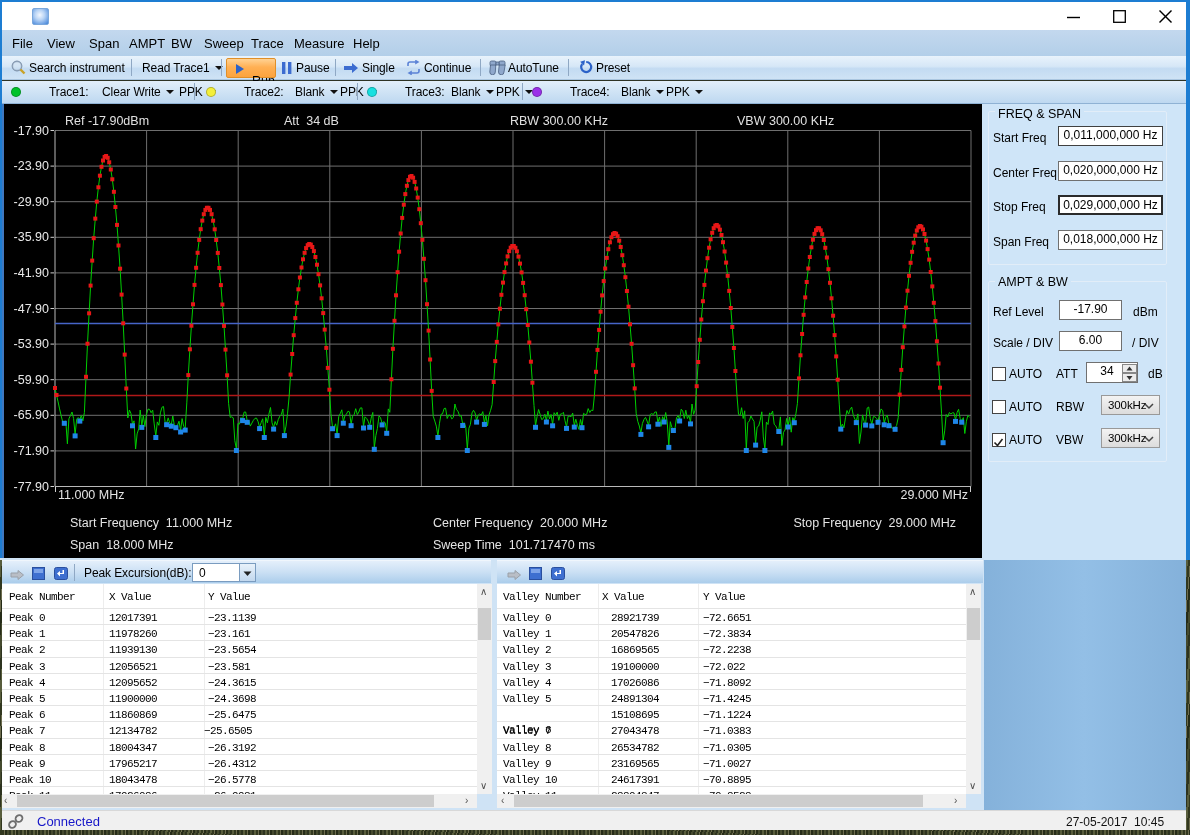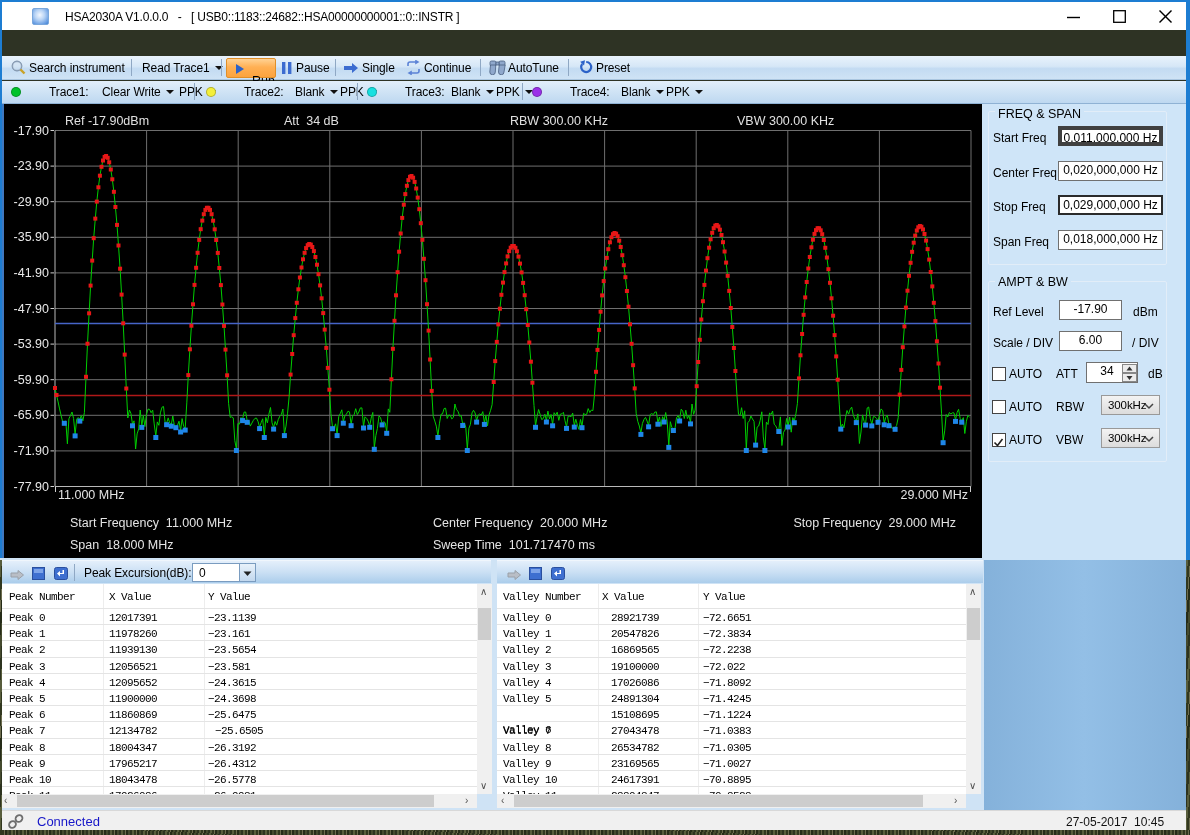--- a/index.html
+++ b/index.html
@@ -41,34 +41,44 @@
 .deskt{position:absolute;background:repeating-linear-gradient(95deg,#585d3c 0 2px,#32381f 2px 4px,#6d6c4e 4px 5px,#262c18 5px 7px,#454a2e 7px 9px,#20261584 9px 11px);background-color:#3c422a;}
 .borderblue{position:absolute;background:#1d7dd2;}
 </style></head>
 <body>
 <div id="win">
 <div class="borderblue" style="left:0;top:0;width:1190px;height:2px"></div>
 <div class="borderblue" style="left:0;top:0;width:2px;height:830px"></div>
 <div class="borderblue" style="left:1186px;top:0;width:4px;height:560px"></div>
 <div id="titlebar">
   <div id="appicon"></div>
-  <span class="ttext">HSA2030A V1.0.0.0&nbsp;&nbsp;&nbsp;-&nbsp;&nbsp;&nbsp;[ USB0::1183::24682::HSA00000000001::0::INSTR ]</span>
   <svg class="abs" style="left:1064px;top:0" width="16" height="28">
         <line x1="1" y1="15.5" x2="14" y2="15.5" stroke="#000" stroke-width="1.4"></line>
       </svg>
   <svg class="abs" style="left:1110px;top:0" width="16" height="28">
         <rect x="1.7" y="8.7" width="11.6" height="11.6" fill="none" stroke="#000" stroke-width="1.3"></rect>
       </svg>
   <svg class="abs" style="left:1156px;top:0" width="16" height="28">
         <g stroke="#000" stroke-width="1.4">
           <line x1="1.5" y1="8.5" x2="13.5" y2="20.5"></line>
           <line x1="13.5" y1="8.5" x2="1.5" y2="20.5"></line>
         </g>
       </svg>
 </div>
+<div id="menubar">
+      <span style="left:10px">File</span>
+      <span style="left:45px">View</span>
+      <span style="left:87px">Span</span>
+      <span style="left:127px">AMPT</span>
+      <span style="left:169px">BW</span>
+      <span style="left:202px">Sweep</span>
+      <span style="left:249px">Trace</span>
+      <span style="left:292px">Measure</span>
+      <span style="left:351px">Help</span>
+    </div>
 <div id="toolbar">
 <svg class="abs" style="left:8px;top:3px" width="16" height="17">
         <circle cx="7" cy="7" r="4.6" fill="none" stroke="#7b8fa8" stroke-width="1.6"></circle>
         <circle cx="7" cy="7" r="4.6" fill="#cfe0f0" fill-opacity="0.45"></circle>
         <line x1="10.5" y1="10.5" x2="14.5" y2="14.5" stroke="#c9a227" stroke-width="2.4"></line>
       </svg>
       <span class="tbtext" style="left:27px">Search instrument</span>
 <div class="sep" style="left:129px"></div>
 <span class="tbtext" style="left:140px">Read Trace1<span class="dn"></span></span>
 <div class="sep" style="left:219px"></div>
@@ -508,21 +518,21 @@
           <rect x="940.6" y="440.2" width="5" height="5"></rect>
           <rect x="953.0" y="418.9" width="5" height="5"></rect>
           <rect x="959.2" y="419.7" width="5" height="5"></rect>
         </g>
       </svg>
     </div>
 <div id="rpanel">
       <div class="gbox" style="left:6px;top:7px;width:179px;height:154px"></div>
       <div class="glabel" style="left:13px;top:3px">FREQ &amp; SPAN</div>
       <div class="rlabel" style="left:11px;top:27px">Start Freq</div>
-      <div class="rinput" style="left:76px;top:22.0px;width:105px;height:20px;border:4px solid #404040;font-size:12px;line-height:16px">0,011,000,000 Hz</div>
+      <div class="rinput" style="left:76px;top:22.0px;width:105px;height:20px;border:1px solid #404040;font-size:12px;line-height:16px">0,011,000,000 Hz</div>
       <div class="rlabel" style="left:11px;top:62px">Center Freq</div>
       <div class="rinput" style="left:76px;top:56.7px;width:105px;height:20px;border:1px solid #707070;font-size:12px;line-height:16px">0,020,000,000 Hz</div>
       <div class="rlabel" style="left:11px;top:96px">Stop Freq</div>
       <div class="rinput" style="left:76px;top:91.4px;width:105px;height:20px;border:2px solid #2b2b2b;font-size:12px;line-height:16px">0,029,000,000 Hz</div>
       <div class="rlabel" style="left:11px;top:131px">Span Freq</div>
       <div class="rinput" style="left:76px;top:126.10000000000002px;width:105px;height:20px;border:1px solid #707070;font-size:12px;line-height:16px">0,018,000,000 Hz</div>
       <div class="gbox" style="left:6px;top:177px;width:179px;height:181px"></div>
       <div class="glabel" style="left:13px;top:171px">AMPT &amp; BW</div>
       <div class="rlabel" style="left:11px;top:201px">Ref Level</div>
       <div class="rinput" style="left:77px;top:196px;width:63px;height:20px;border:1px solid #707070;font-size:12px;line-height:16px">-17.90</div>
@@ -624,21 +634,21 @@
         <div class="throw" style="left:9px;top:109px">Peak 5</div>
         <div class="throw" style="left:109px;top:109px">11900000</div>
         <div class="throw" style="left:208px;top:109px">−24.3698</div>
         <div class="rowline" style="top:121px;width:477px"></div>
         <div class="throw" style="left:9px;top:125px">Peak 6</div>
         <div class="throw" style="left:109px;top:125px">11860869</div>
         <div class="throw" style="left:208px;top:125px">−25.6475</div>
         <div class="rowline" style="top:137px;width:477px"></div>
         <div class="throw" style="left:9px;top:141px">Peak 7</div>
         <div class="throw" style="left:109px;top:141px">12134782</div>
-        <div class="throw" style="left:215px;top:141px">−25.6505</div>
+        <div class="throw" style="left:204px;top:141px">−25.6505</div>
         <div class="rowline" style="top:154px;width:477px"></div>
         <div class="throw" style="left:9px;top:158px">Peak 8</div>
         <div class="throw" style="left:109px;top:158px">18004347</div>
         <div class="throw" style="left:208px;top:158px">−26.3192</div>
         <div class="rowline" style="top:170px;width:477px"></div>
         <div class="throw" style="left:9px;top:174px">Peak 9</div>
         <div class="throw" style="left:109px;top:174px">17965217</div>
         <div class="throw" style="left:208px;top:174px">−26.4312</div>
         <div class="rowline" style="top:186px;width:477px"></div>
         <div class="throw" style="left:9px;top:190px">Peak 10</div>

